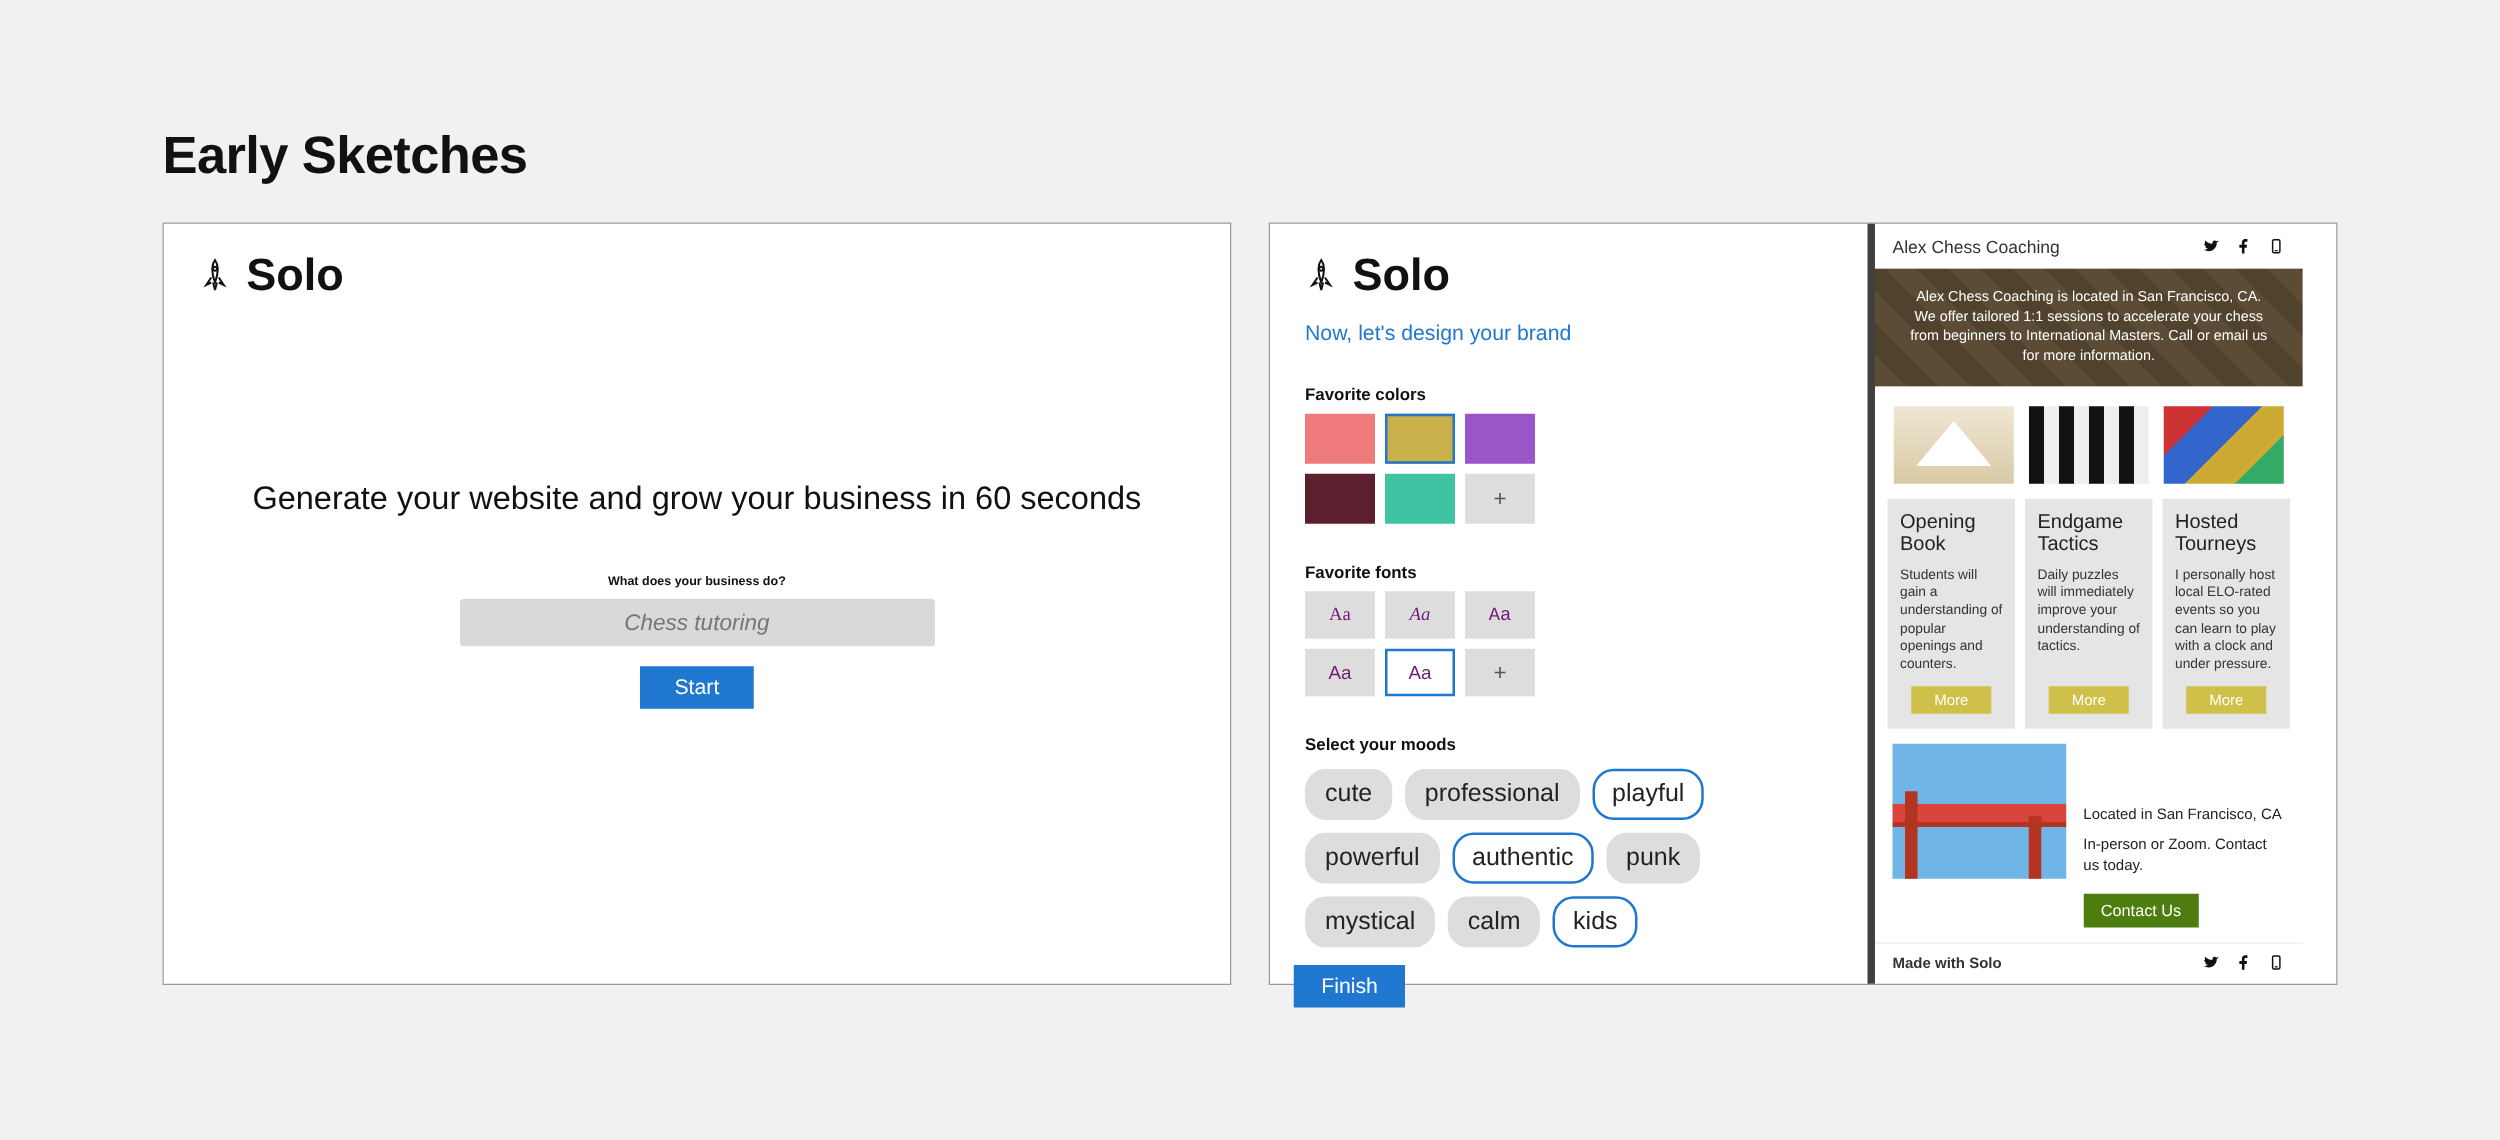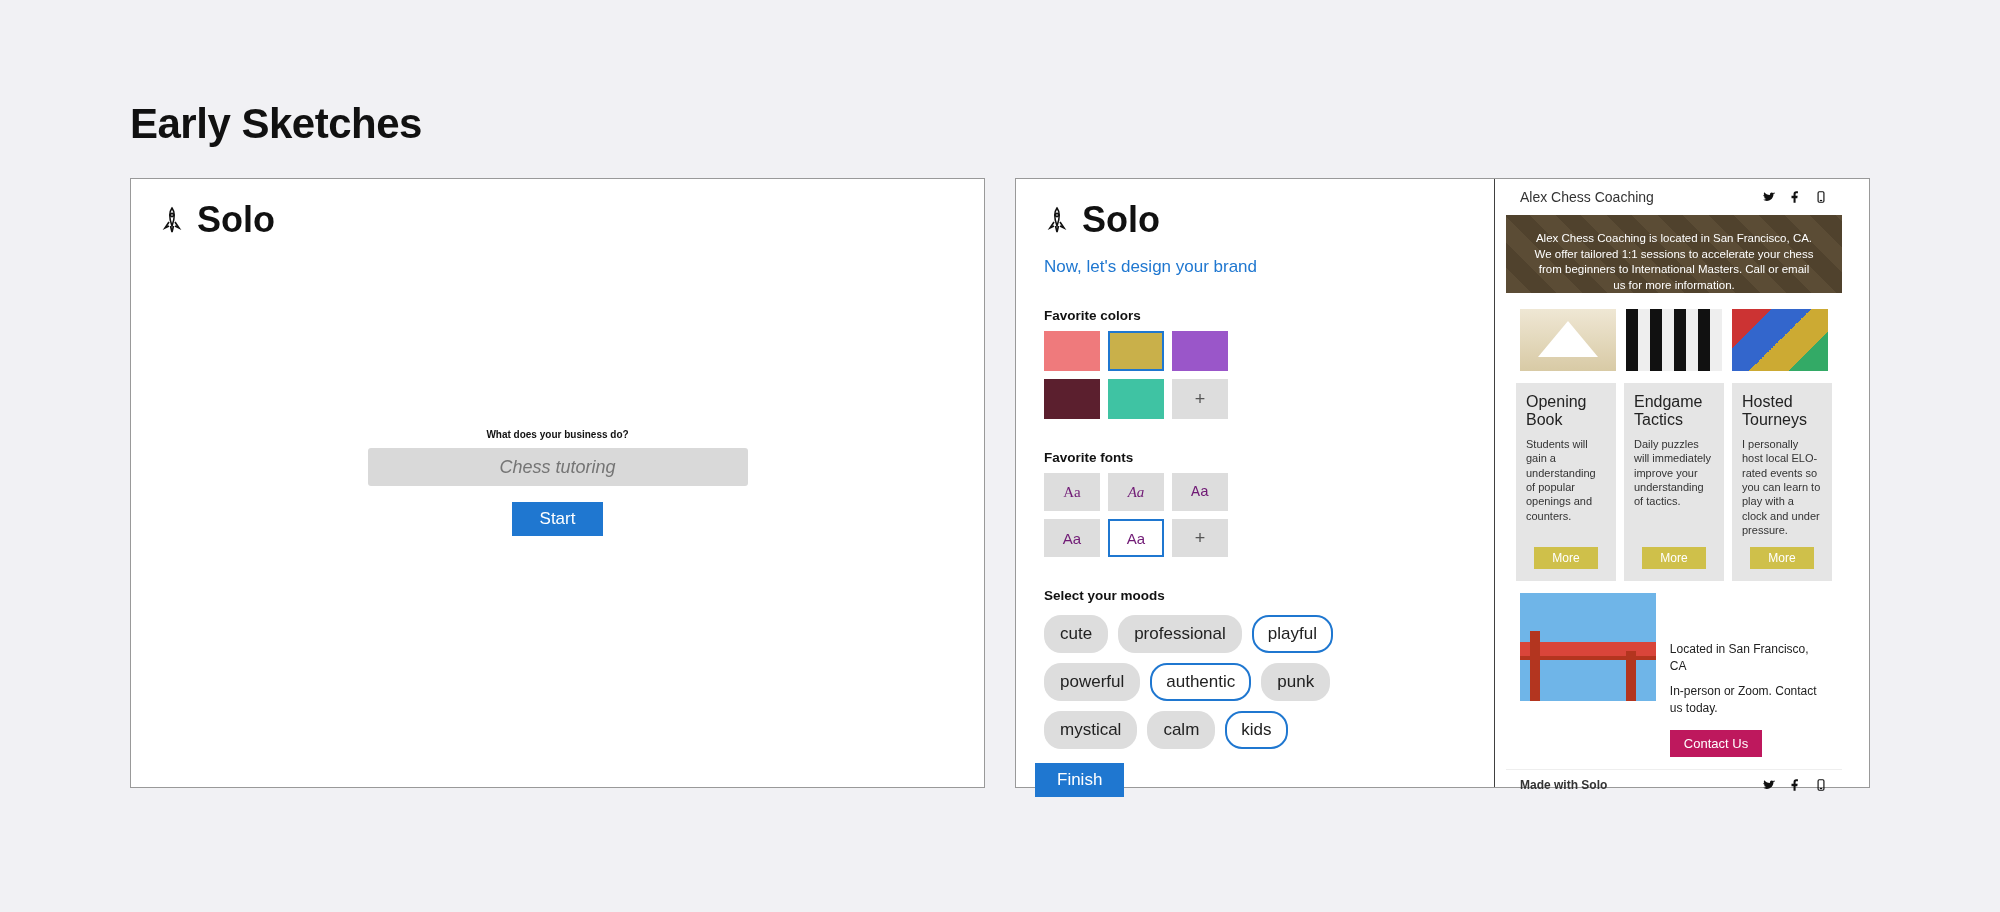--- a/index.html
+++ b/index.html
@@ -93,24 +93,23 @@
     height: 100%;
   }
   .s2-left {
     width: 478px;
     padding: 0 18px 18px 18px;
     display: flex;
     flex-direction: column;
   }
   .s2-right {
     width: 348px;
-    border-left: 1px solid #404040;
+    border-left: 6px solid #404040;
     display: flex;
     flex-direction: column;
-    padding-left: 11px;
   }
   .s2-sub {
     color: #1f77d0;
     font-size: 17px;
     margin: 4px 10px 14px 10px;
   }
   .sec-label {
     font-size: 13.5px;
     font-weight: 700;
     margin: 17px 10px 8px 10px;
@@ -166,21 +165,21 @@
     flex-wrap: wrap;
     gap: 10px;
     margin: 4px 10px 14px 10px;
     width: 370px;
   }
   .mood {
     background: #ddd;
     border: 2px solid transparent;
     border-radius: 17px;
     padding: 7px 14px;
-    font-size: 17px;
+    font-size: 20px;
     color: #222;
     cursor: pointer;
   }
   .mood.selected { border-color: #1f77d0; background:#fff; }
   .finish-btn {
     margin-top: auto;
     margin-left: 1px;
     align-self: flex-start;
     background: #1f77d0;
     color: #fff;
@@ -259,21 +258,21 @@
     width:170px;
     height:108px;
     background: linear-gradient(#6fb5e8 0 45%, #d9453a 45% 58%, #b3351f 58% 62%, #6fb5e8 62% 100%);
     position:relative;
   }
   .pv-contact-img::before{content:"";position:absolute;left:10px;bottom:0;width:10px;height:70px;background:#b3351f;}
   .pv-contact-img::after{content:"";position:absolute;right:20px;bottom:0;width:10px;height:50px;background:#b3351f;}
   .pv-contact-text { font-size:12px; color:#222; line-height:1.4;margin-top:48px; }
   .pv-contact-btn {
     margin-top:14px;
-    background:#be185d;
+    background:#4d7c0f;
     color:#fff;
     border:none;
     padding:6px 14px;
     font-size:13px;
     cursor:pointer;
   }
   .pv-footer {
     margin-top:auto;
     display:flex;
     align-items:center;
@@ -299,20 +298,21 @@
       <div class="brand-row">
         <svg class="rocket" viewBox="0 0 24 28" fill="none" stroke="#111" stroke-width="1.6">
           <path d="M12 2 C15 6 15 12 12 20 C9 12 9 6 12 2 Z"></path>
           <circle cx="12" cy="9" r="1.6"></circle>
           <path d="M9 16 L5 22 L9 20 M15 16 L19 22 L15 20"></path>
           <path d="M10.5 20 L12 26 L13.5 20"></path>
         </svg>
         <div class="brand-name">Solo</div>
       </div>
       <div class="s1-body">
+        <div class="s1-headline">Generate your website and grow your business in 60 seconds</div>
         <div class="s1-label">What does your business do?</div>
         <input class="s1-input" placeholder="Chess tutoring" style="">
         <button class="primary-btn">Start</button>
       </div>
     </div>
 
     <div class="sketch">
       <div class="s2-wrap">
         <div class="s2-left">
           <div class="brand-row" style="padding-left:10px;">

